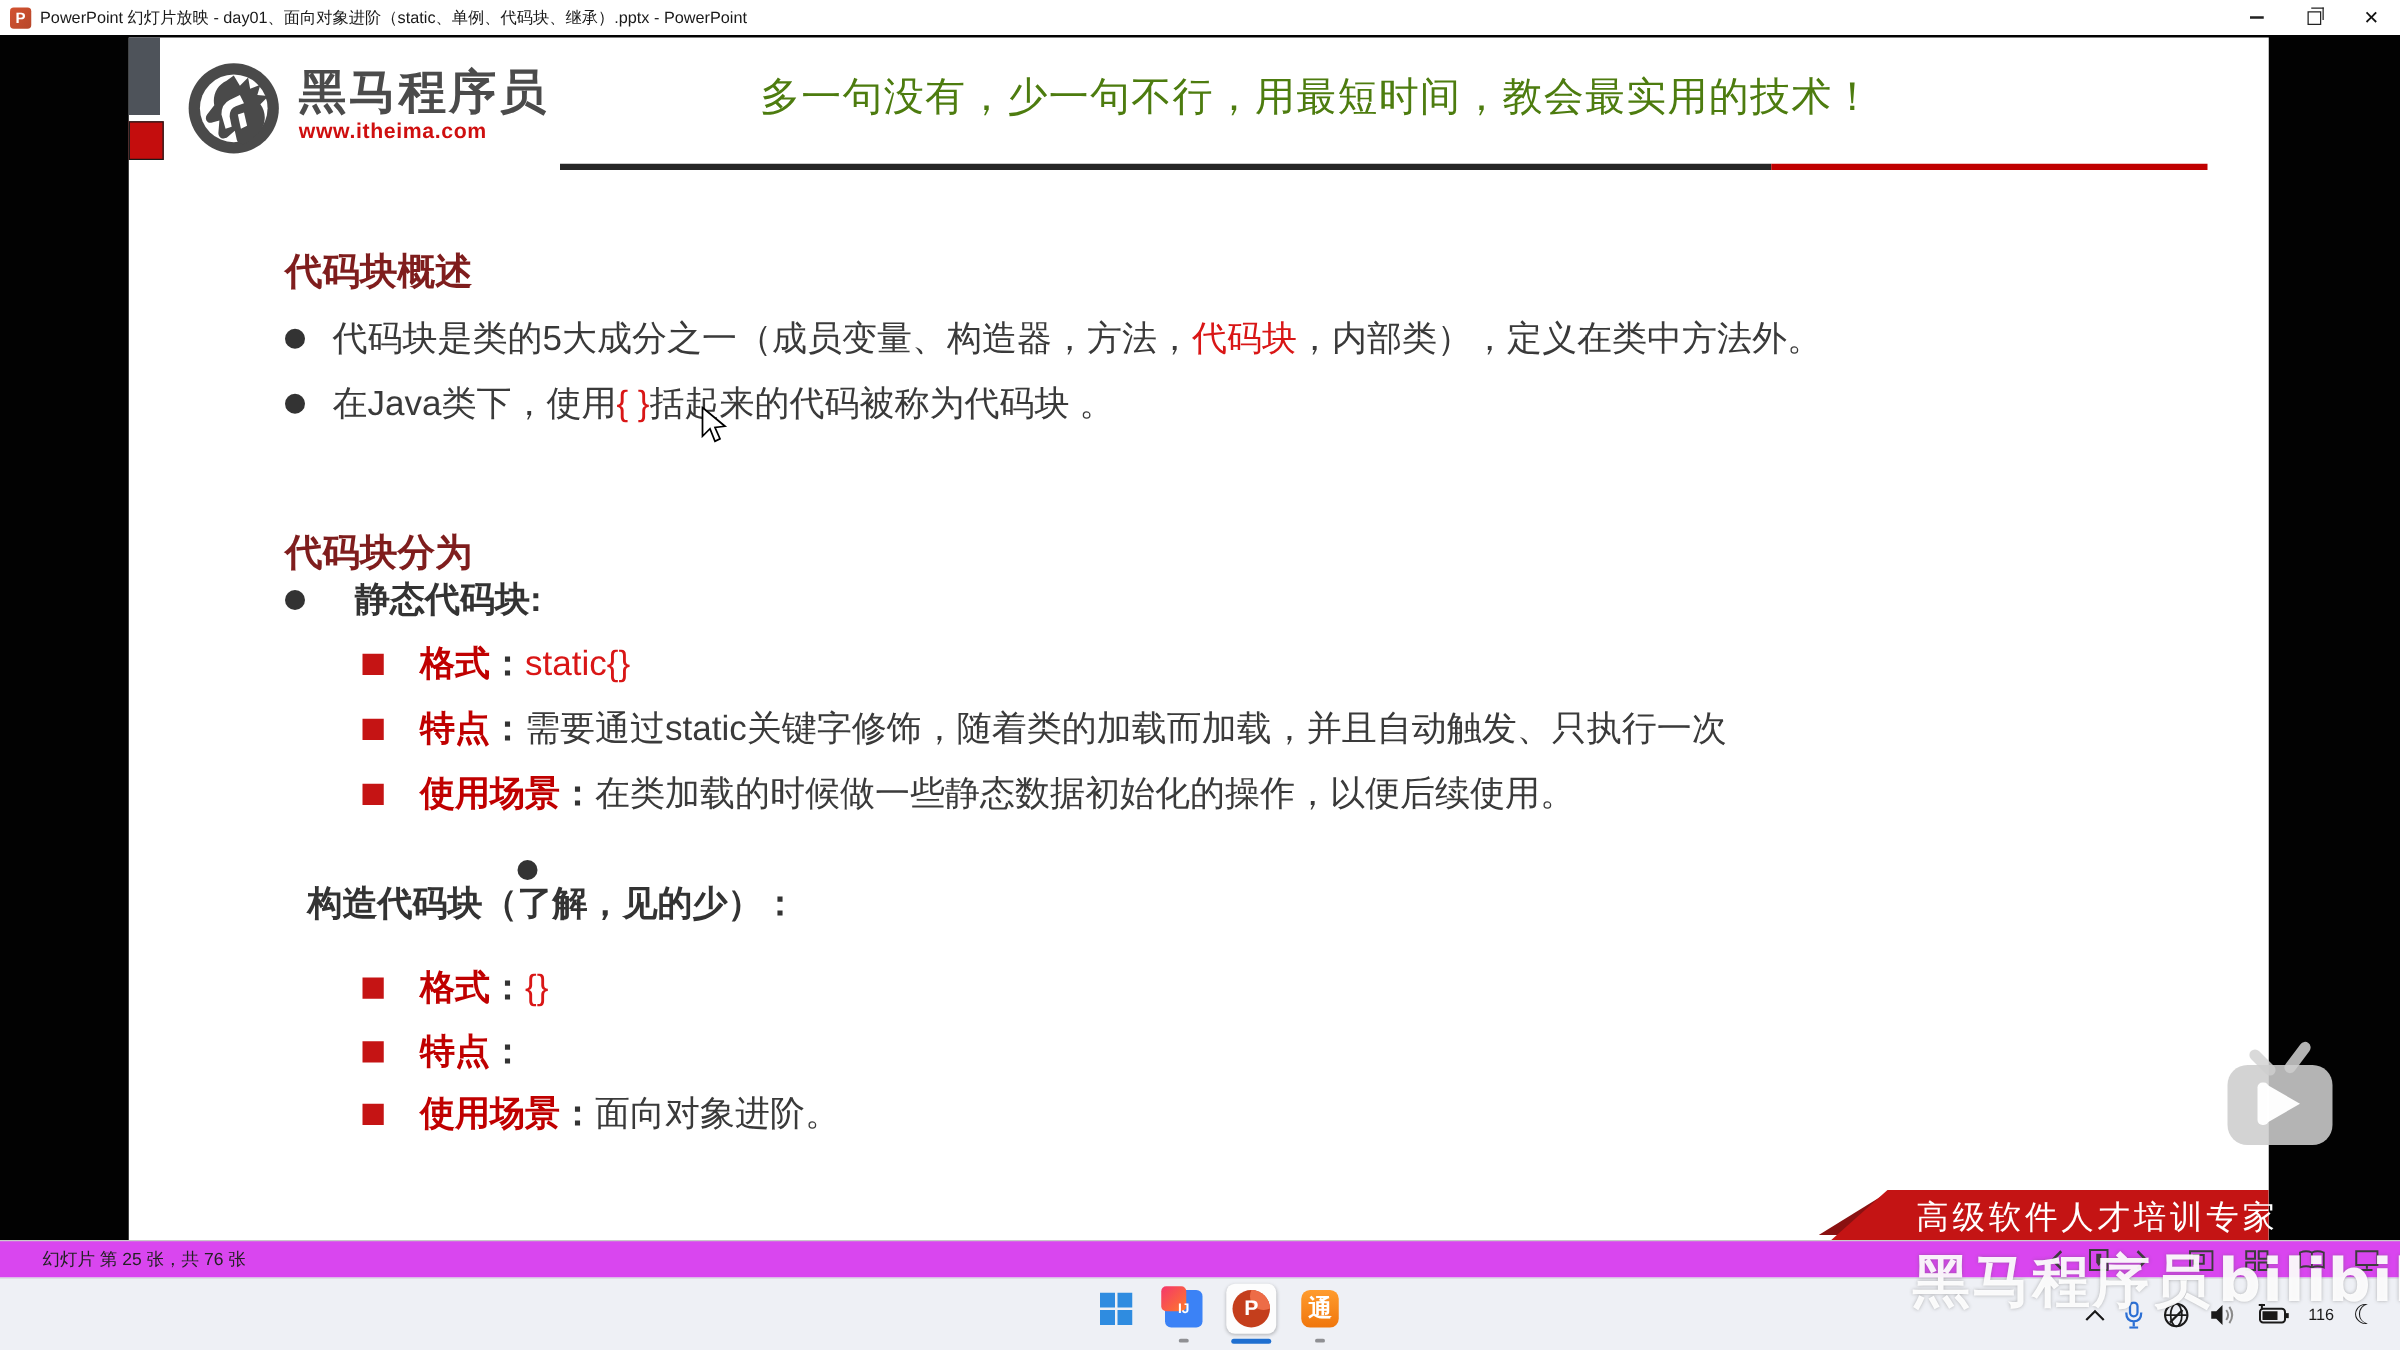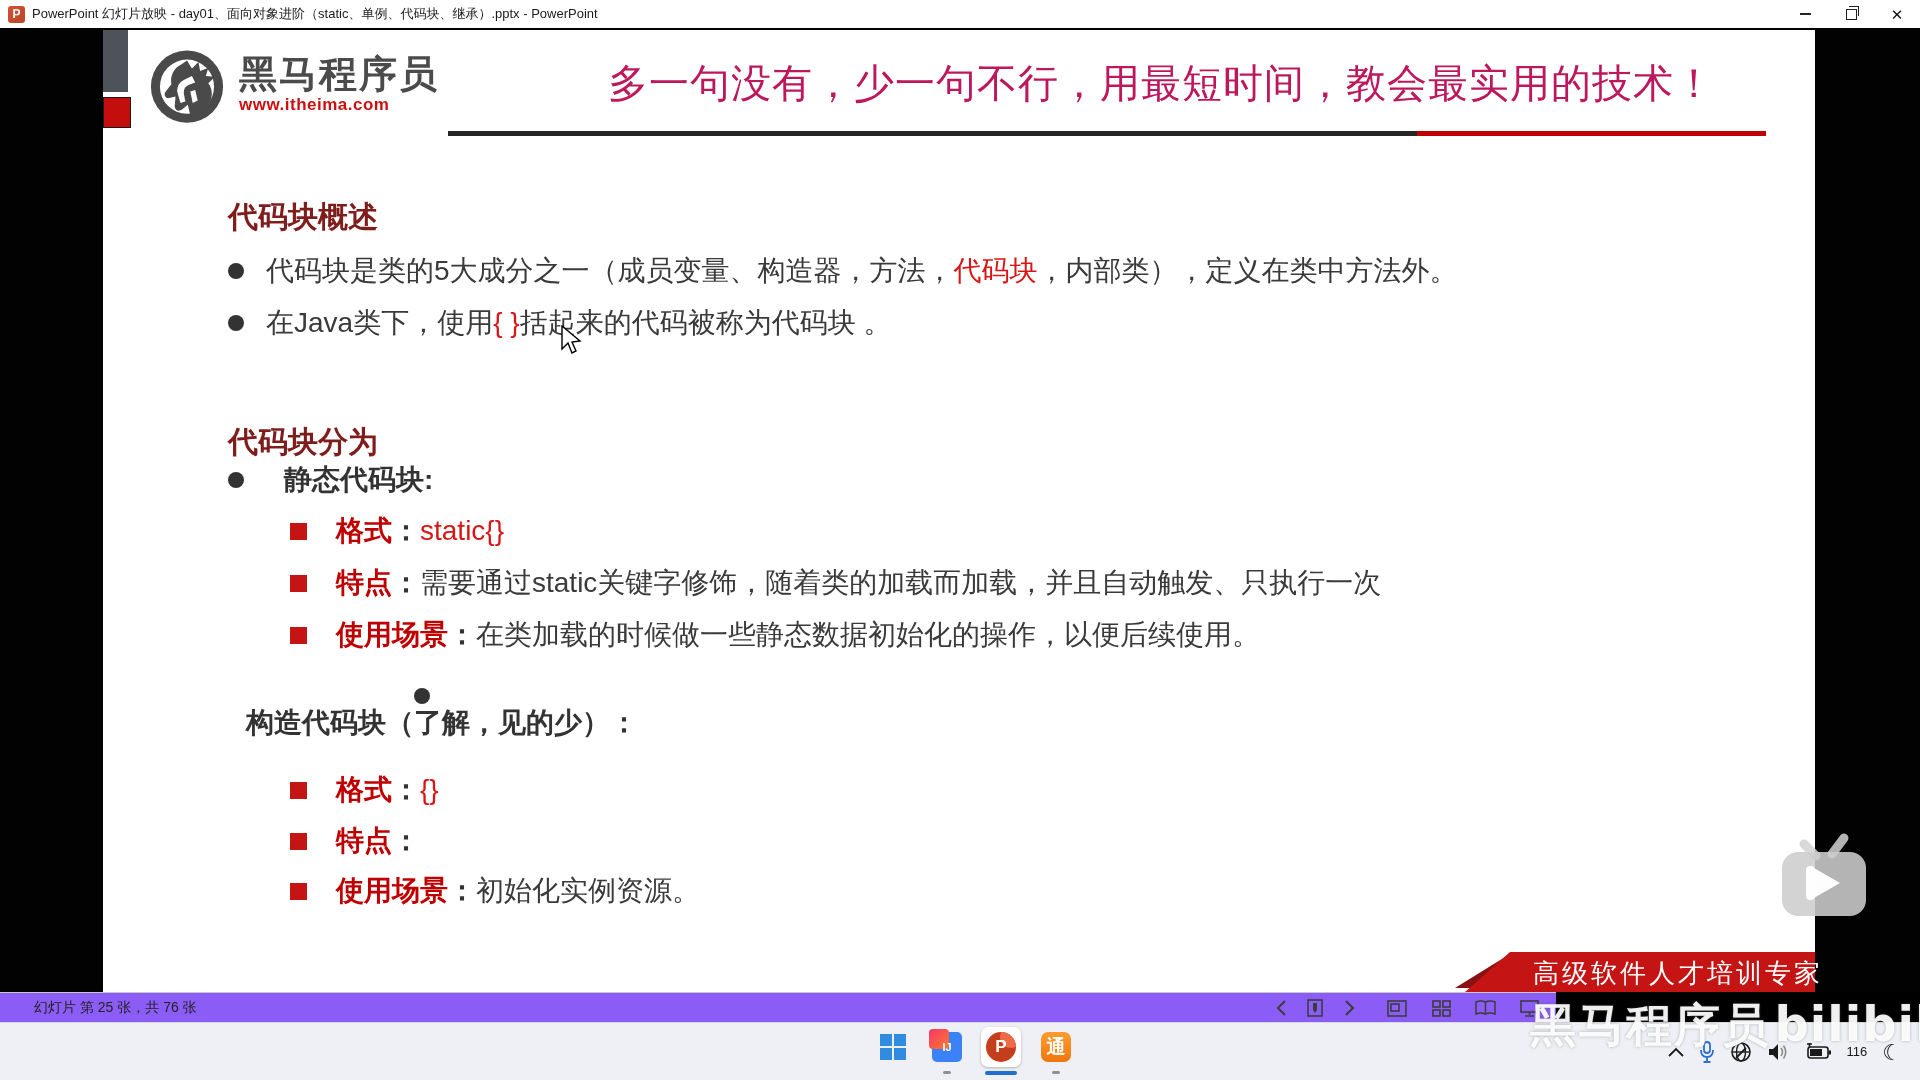--- a/index.html
+++ b/index.html
@@ -29,21 +29,21 @@
   .deco-gray{position:absolute;left:0;top:0;width:25px;height:62px;background:#4e535a;}
   .deco-red{position:absolute;left:0;top:67px;width:26px;height:29px;background:#c40d0d;border:1px solid #1a1a1a;}
 
   .logo{position:absolute;left:40px;top:14px;display:flex;align-items:center;}
   .logo-mark{width:88px;height:82px;}
   .logo-text{margin-left:8px;}
   .brand{font-size:38px;font-weight:800;color:#4b4b4b;letter-spacing:2px;line-height:1.05;}
   .site{font-size:17px;font-weight:700;color:#cf0f0f;letter-spacing:.5px;}
 
   .slogan{position:absolute;left:505px;top:26px;width:1160px;font-family:"DejaVu Serif","Liberation Serif",serif;
-          font-size:40px;color:#be185d;white-space:nowrap;letter-spacing:1px;}
+          font-size:32px;color:#4d7c0f;white-space:nowrap;letter-spacing:1px;}
   .rule{position:absolute;top:101px;height:5px;}
   .rule-dark{left:345px;width:969px;background:#262626;}
   .rule-red{left:1314px;width:349px;background:#c00000;}
 
   
   .h-title{position:absolute;left:125px;font-size:30px;font-weight:700;color:#7f1d1d;white-space:nowrap;}
   .line{position:absolute;display:flex;align-items:center;font-size:28px;color:#3a3a3a;white-space:nowrap;}
   .dot{width:16px;height:16px;border-radius:50%;background:#333;margin-right:22px;flex:0 0 auto;}
   .sq{width:17px;height:17px;background:#c51414;margin-right:29px;flex:0 0 auto;}
   .bold-name{font-weight:700;color:#333;}
@@ -55,21 +55,21 @@
   .banner{position:absolute;left:1352px;top:922px;width:360px;height:40px;}
   .banner-text{position:absolute;left:78px;top:4px;width:270px;text-align:center;color:#fff;
                font-family:"DejaVu Serif","Liberation Serif",serif;font-size:26px;letter-spacing:3px;white-space:nowrap;}
 
   
   .tvmark{position:absolute;left:1778px;top:802px;}
   
   .cursor{position:absolute;left:560px;top:297px;}
 
   
-  .statusbar{position:absolute;left:0;top:992px;width:1556px;height:30px;background:#8b5cf6;
+  .statusbar{position:absolute;left:0;top:992px;width:1920px;height:30px;background:#d946ef;
              border-top:1px solid #c9c9c9;display:flex;align-items:center;z-index:20;}
   .status-text{margin-left:34px;font-size:14px;color:#222;}
   .status-icons{position:absolute;right:10px;top:0;height:30px;display:flex;align-items:center;}
   .sicon{width:34px;height:26px;display:flex;align-items:center;justify-content:center;}
 
   
   .taskbar{position:absolute;left:0;top:1022px;width:1920px;height:58px;background:#eef0f5;
            border-top:1px solid #d8dae0;z-index:20;}
   .app{position:absolute;top:8px;width:32px;height:32px;display:flex;align-items:center;justify-content:center;}
   .ppt-tile{position:absolute;left:981px;top:4px;width:40px;height:40px;background:#fdfdfd;border-radius:7px;
@@ -204,21 +204,21 @@
       <div class="line" style="left:187px;top:792px;">
         <div class="sq"></div>
         <span class="red-label">特点</span>
           <span class="colon">：</span>
       </div>
 
       <div class="line" style="left:187px;top:842px;">
         <div class="sq"></div>
         <span class="red-label">使用场景</span>
           <span class="colon">：</span>
-          <span>初始化实例资源。</span>
+          <span>面向对象进阶。</span>
       </div>
 
       <div class="banner">
         <svg width="360" height="40" viewBox="0 0 360 40">
           <polygon points="55,2 0,36 40,36" fill="#8a1111"></polygon>
           <polygon points="55,0 360,0 360,40 10,40" fill="#c41414"></polygon>
         </svg>
         <div class="banner-text">高级软件人才培训专家</div>
       </div>
     </div>

